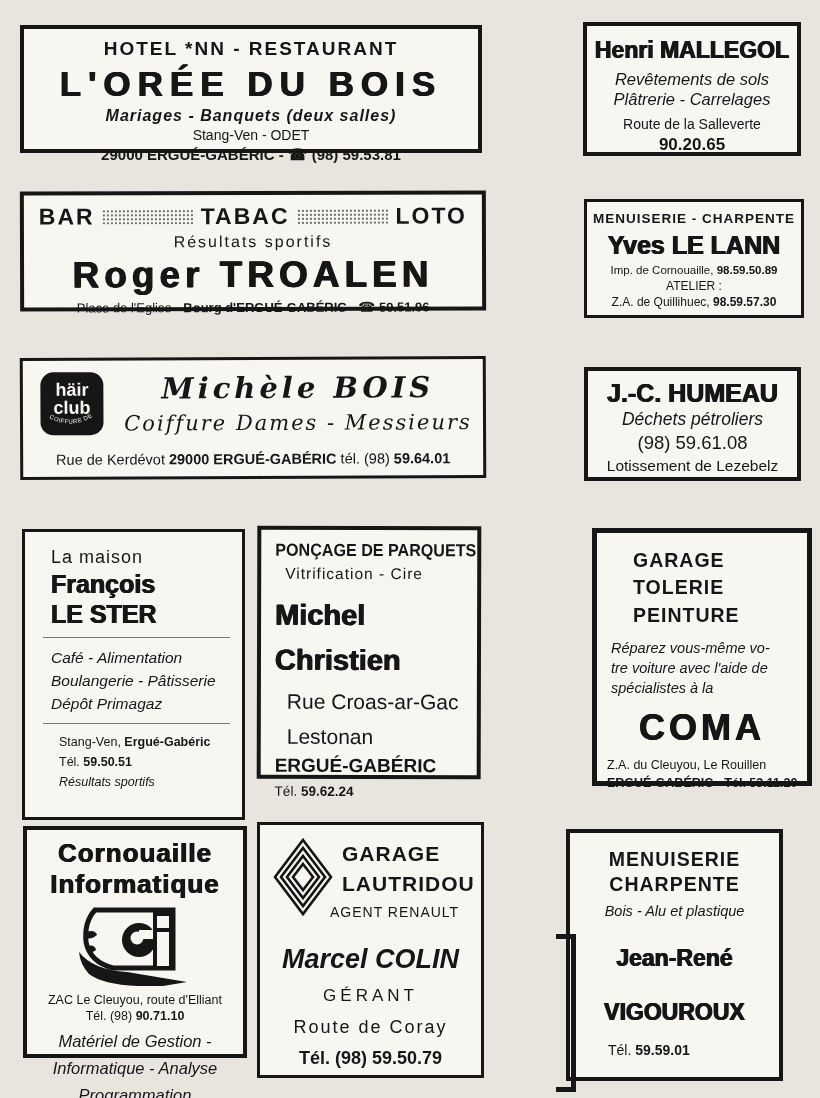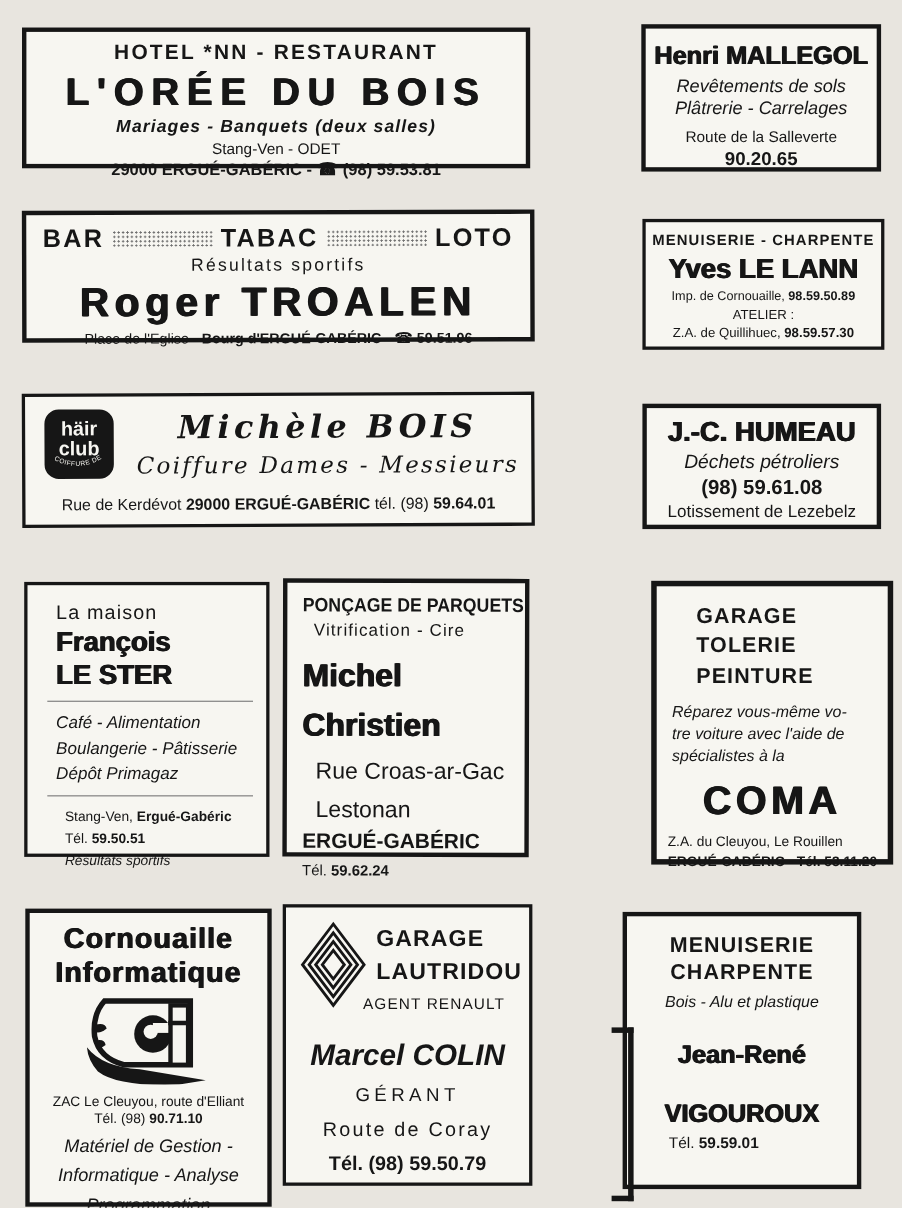--- a/index.html
+++ b/index.html
@@ -56,25 +56,25 @@
   .bois .logo{position:absolute;left:16px;top:10px;}
   .bois .script{font-family:"DejaVu Serif",serif;font-style:italic;}
   .bois .l1{font-size:29px;font-weight:bold;margin:10px 0 2px 90px;letter-spacing:4px;}
   .bois .l2{font-size:21px;margin:4px 0 0 90px;letter-spacing:2px;}
   .bois .l3{font-size:14.5px;position:absolute;left:0;right:0;bottom:8px;}
 
   
   .humeau{left:584px;top:367px;width:217px;height:114px;border-width:4px;padding-top:7px;}
   .humeau .l1{font-size:25px;}
   .humeau .l2{font-size:17.5px;font-style:italic;}
-  .humeau .l3{font-size:18.5px;font-weight:bold;}
+  .humeau .l3{font-size:18.5px;font-weight:normal;}
   .humeau .l4{font-size:15.5px;margin-top:2px;}
 
   
-  .lester{left:22px;top:529px;width:223px;height:250px;border-width:3px;text-align:left;padding:14px 0 0 26px;}
+  .lester{left:22px;top:529px;width:223px;height:291px;border-width:3px;text-align:left;padding:14px 0 0 26px;}
   .lester .l1{font-size:18px;letter-spacing:1px;}
   .lester .l2{font-size:25px;line-height:1.2;}
   .lester hr{border:none;border-top:1.5px solid #777;margin:8px 12px 8px -8px;}
   .lester .sv{font-size:15.5px;font-style:italic;line-height:1.5;}
   .lester .sm{font-size:12.5px;line-height:1.6;margin-left:8px;}
 
   
   .christien{left:257px;top:526px;width:224px;height:253px;text-align:left;padding:10px 0 0 14px;transform:rotate(0.15deg);}
   .christien .l1{font-size:17.5px;font-weight:bold;letter-spacing:0px;transform:scaleX(0.92);transform-origin:left;white-space:nowrap;}
   .christien .l2{font-size:15.5px;margin:2px 0 10px 10px;letter-spacing:1px;}
@@ -85,21 +85,21 @@
 
   
   .coma{left:592px;top:528px;width:220px;height:258px;border-width:5px;text-align:left;padding:14px 0 0 0;}
   .coma .hd{font-size:19.5px;font-weight:bold;letter-spacing:1px;margin-left:36px;line-height:1.4;}
   .coma .para{font-size:14.5px;font-style:italic;margin:9px 8px 0 14px;line-height:1.4;}
   .coma .nm{font-size:36px;text-align:center;letter-spacing:4px;margin-top:6px;}
   .coma .a1{font-size:12.5px;margin:8px 0 0 10px;}
   .coma .a2{font-size:12.5px;font-weight:bold;margin:3px 0 0 10px;}
 
   
-  .cornouaille{left:23px;top:826px;width:224px;height:271px;padding-top:8px;}
+  .cornouaille{left:23px;top:826px;width:224px;height:232px;padding-top:8px;}
   .cornouaille .nm{font-size:26px;line-height:1.2;letter-spacing:1px;}
   .cornouaille .logo{margin:4px auto 2px;}
   .cornouaille .a1{font-size:12.5px;}
   .cornouaille .a2{font-size:12.5px;}
   .cornouaille .sv{font-size:16.5px;font-style:italic;line-height:1.35;margin-top:5px;}
 
   
   .lautridou{left:257px;top:822px;width:227px;height:256px;border-width:3px;}
   .lautridou .logo{position:absolute;left:12px;top:12px;}
   .lautridou .top{text-align:left;margin:14px 0 0 82px;}
@@ -109,21 +109,21 @@
   .lautridou .role{font-size:17px;letter-spacing:4px;margin-top:8px;}
   .lautridou .addr{font-size:18px;letter-spacing:2px;margin-top:10px;}
   .lautridou .tel{font-size:18px;font-weight:bold;margin-top:8px;}
 
   
   .vigouroux{left:566px;top:829px;width:217px;height:252px;padding-top:14px;}
   .vigouroux .sv{font-size:19.5px;font-weight:bold;letter-spacing:1px;line-height:1.3;}
   .vigouroux .sub{font-size:14.5px;font-style:italic;margin-top:4px;}
   .vigouroux .nm{font-size:23px;line-height:1.3;margin-top:24px;}
   .vigouroux .addr{font-size:15px;margin-top:6px;text-align:right;padding-right:14px;}
-  .vigouroux .tel{font-size:14px;text-align:left;padding-left:38px;margin-top:3px;}
+  .vigouroux .tel{font-size:14px;text-align:left;padding-left:38px;margin-top:14px;}
 
   
   .bracket{position:absolute;left:556px;top:934px;width:15px;height:148px;
     border-top:5px solid #161616;border-right:5px solid #161616;border-bottom:5px solid #161616;}
 </style>
 </head>
 <body>
 
 <div class="ad oree">
   <div class="l1">HOTEL *NN - RESTAURANT</div>

